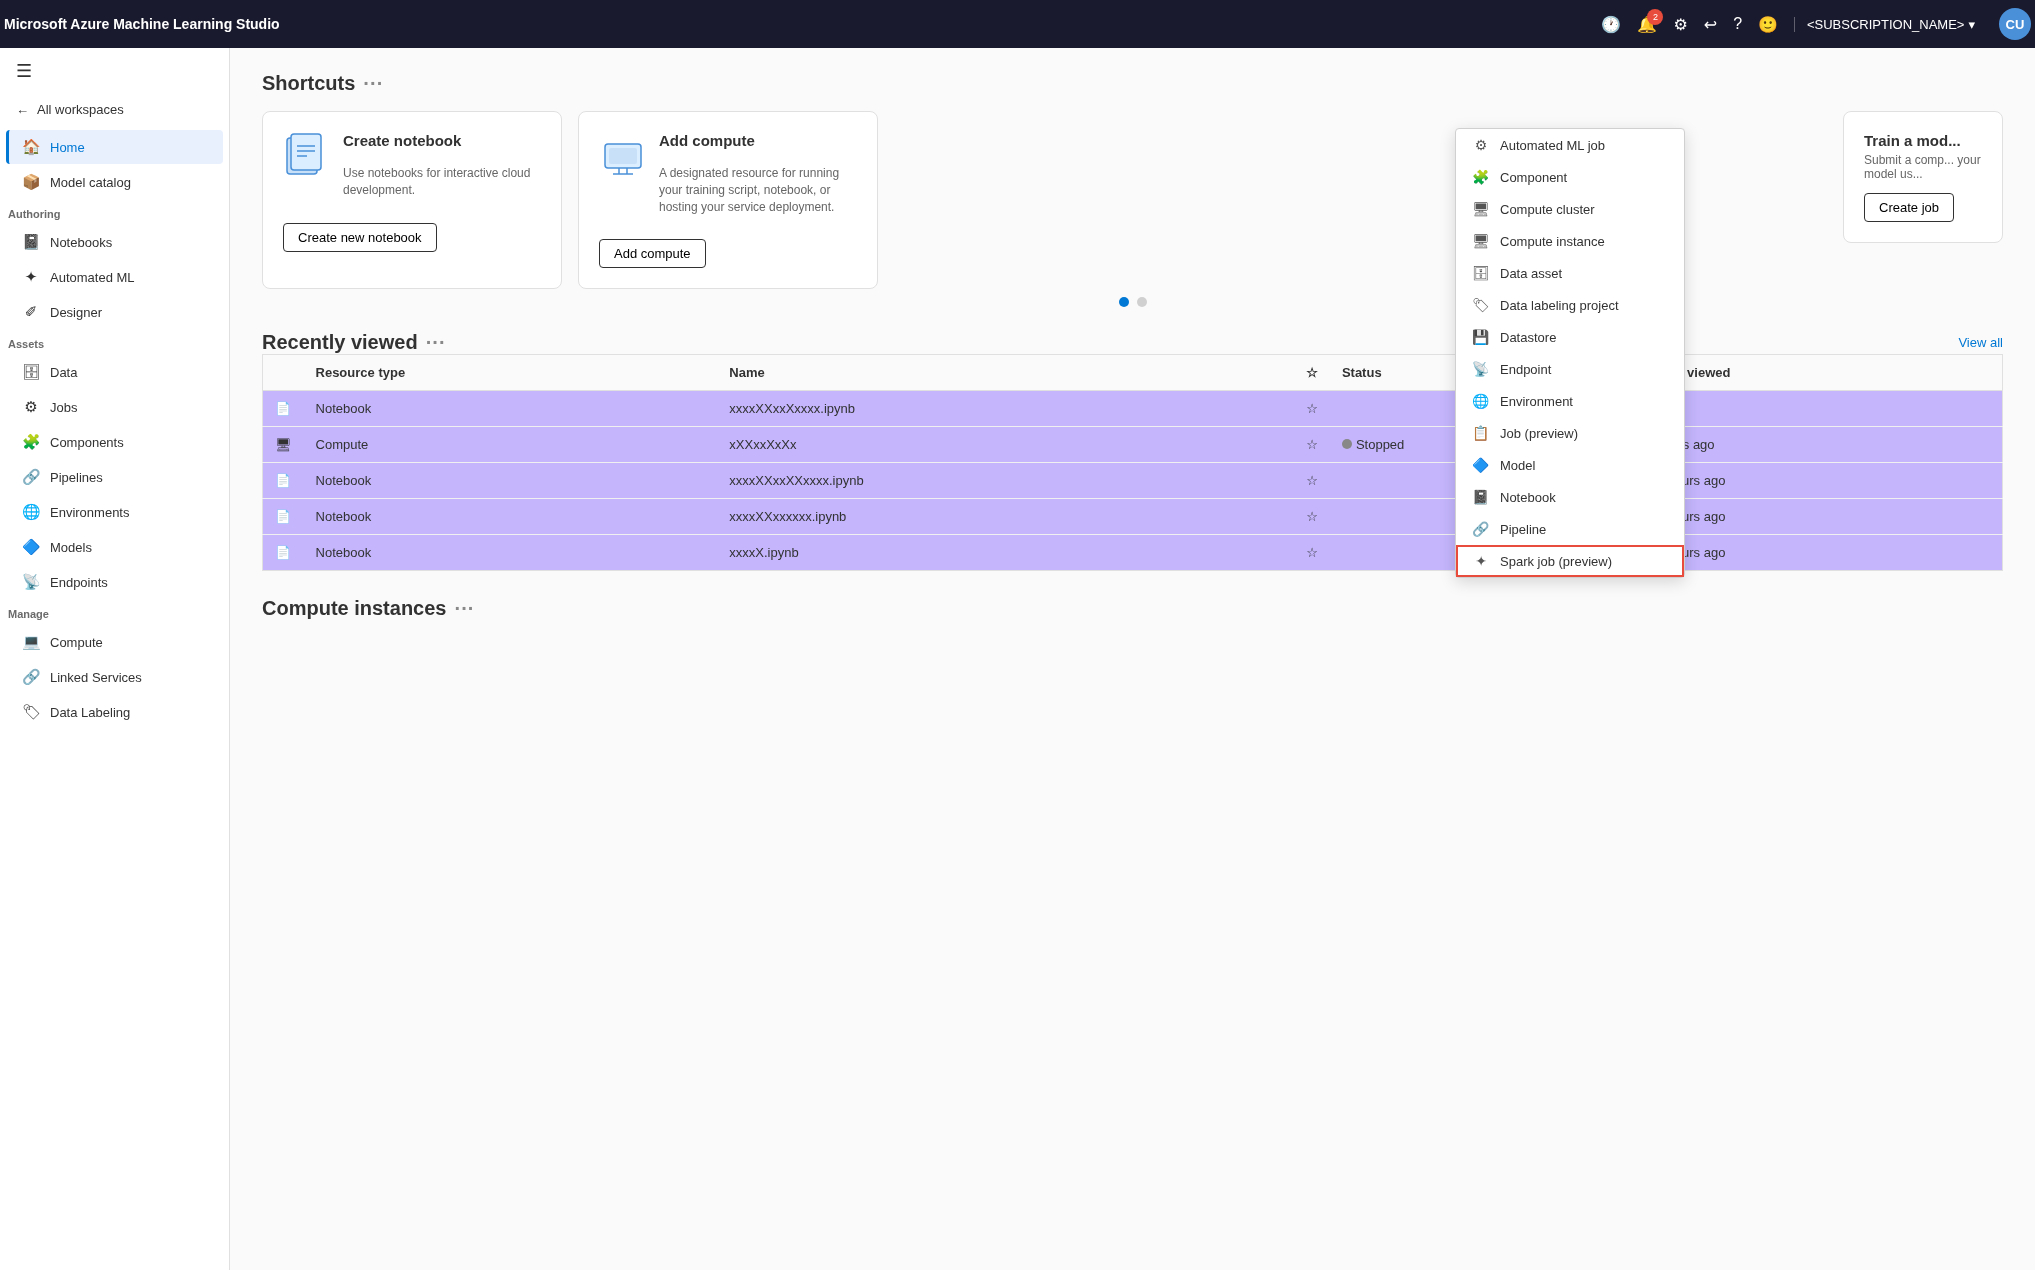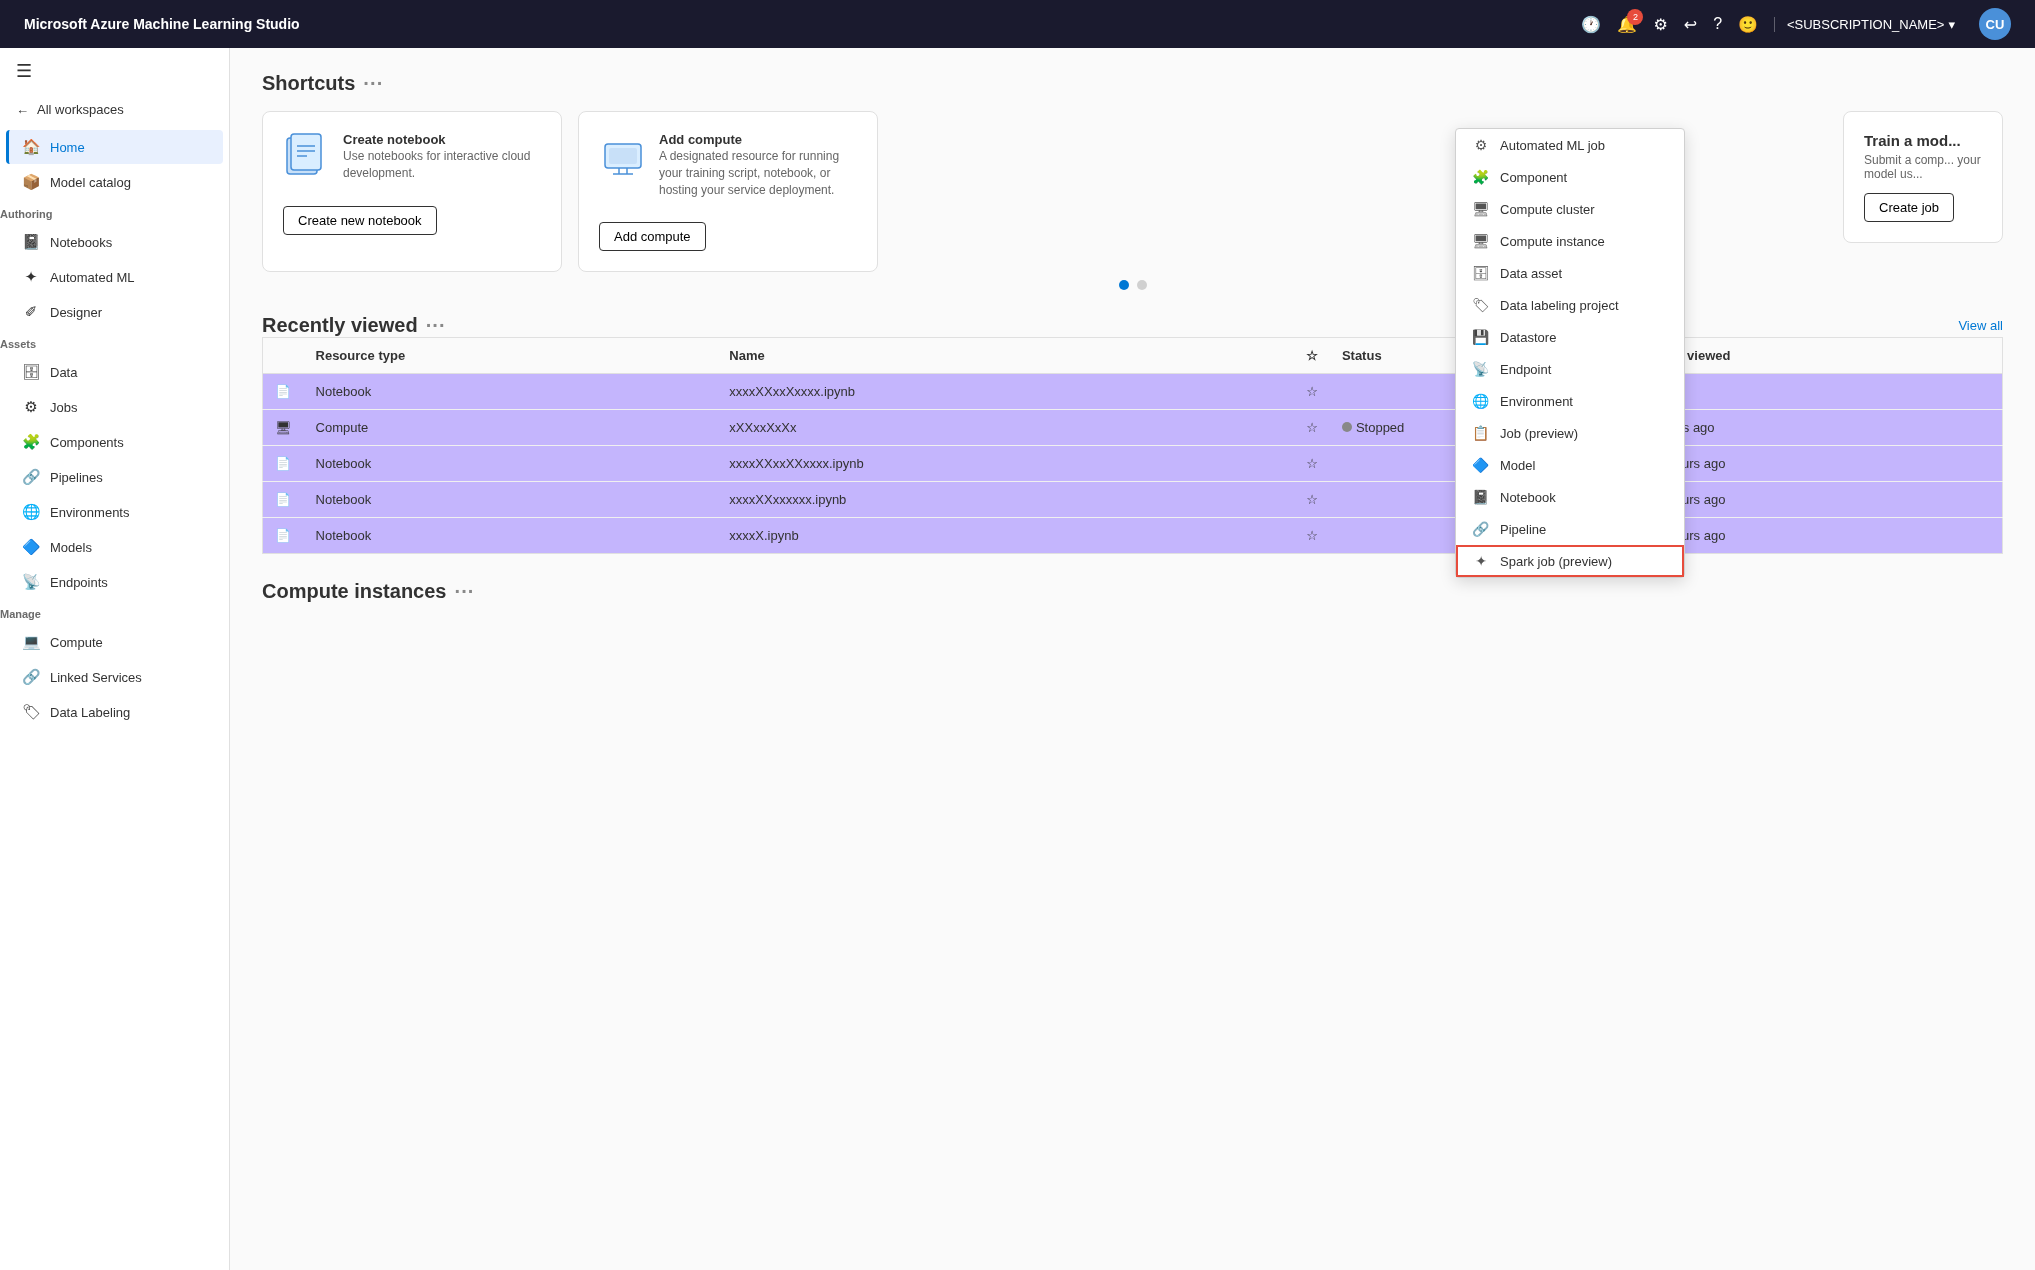--- a/index.html
+++ b/index.html
@@ -4,21 +4,21 @@
   <style>
     * { box-sizing: border-box; margin: 0; padding: 0; }
     body { font-family: 'Segoe UI', Arial, sans-serif; font-size: 14px; color: #323232; background: #f5f5f5; overflow: hidden; }
 
     
     .topbar {
       height: 48px;
       background: #1a1a2e;
       display: flex;
       align-items: center;
-      padding: 0 24px;
+      padding: 0 4px;
       color: white;
       gap: 12px;
       position: fixed;
       top: 0; left: 0; right: 0;
       z-index: 100;
     }
     .topbar-title { font-size: 14px; font-weight: 600; color: white; flex: 1; }
     .topbar-icons { display: flex; align-items: center; gap: 16px; }
     .topbar-icon { color: white; font-size: 16px; cursor: pointer; position: relative; }
     .notif-badge {
@@ -63,21 +63,21 @@
       cursor: pointer;
       color: #323232;
       font-size: 18px;
     }
     .sidebar-back {
       display: flex; align-items: center; gap: 8px;
       padding: 8px 16px 12px;
       color: #323232; font-size: 13px; cursor: pointer;
     }
     .sidebar-section-label {
-      padding: 8px 0 4px;
+      padding: 8px 8px 4px;
       font-size: 11px;
       font-weight: 600;
       color: #6b6b6b;
       text-transform: none;
     }
     .sidebar-item {
       display: flex; align-items: center; gap: 10px;
       padding: 8px 16px;
       cursor: pointer;
       color: #323232;
@@ -194,21 +194,21 @@
       display: flex;
       align-items: flex-start;
       gap: 12px;
       margin-bottom: 12px;
     }
     .shortcut-icon {
       width: 48px; height: 48px;
       display: flex; align-items: center; justify-content: center;
       font-size: 28px;
     }
-    .shortcut-card h3 { font-size: 13px; font-weight: 600; margin-bottom: 1px; }
+    .shortcut-card h3 { font-size: 15px; font-weight: 600; margin-bottom: 16px; }
     .shortcut-card p { font-size: 12px; color: #666; line-height: 1.4; }
     .shortcut-btn {
       border: 1px solid #323232;
       background: white;
       padding: 6px 14px;
       border-radius: 4px;
       cursor: pointer;
       font-size: 13px;
       margin-top: 12px;
     }

